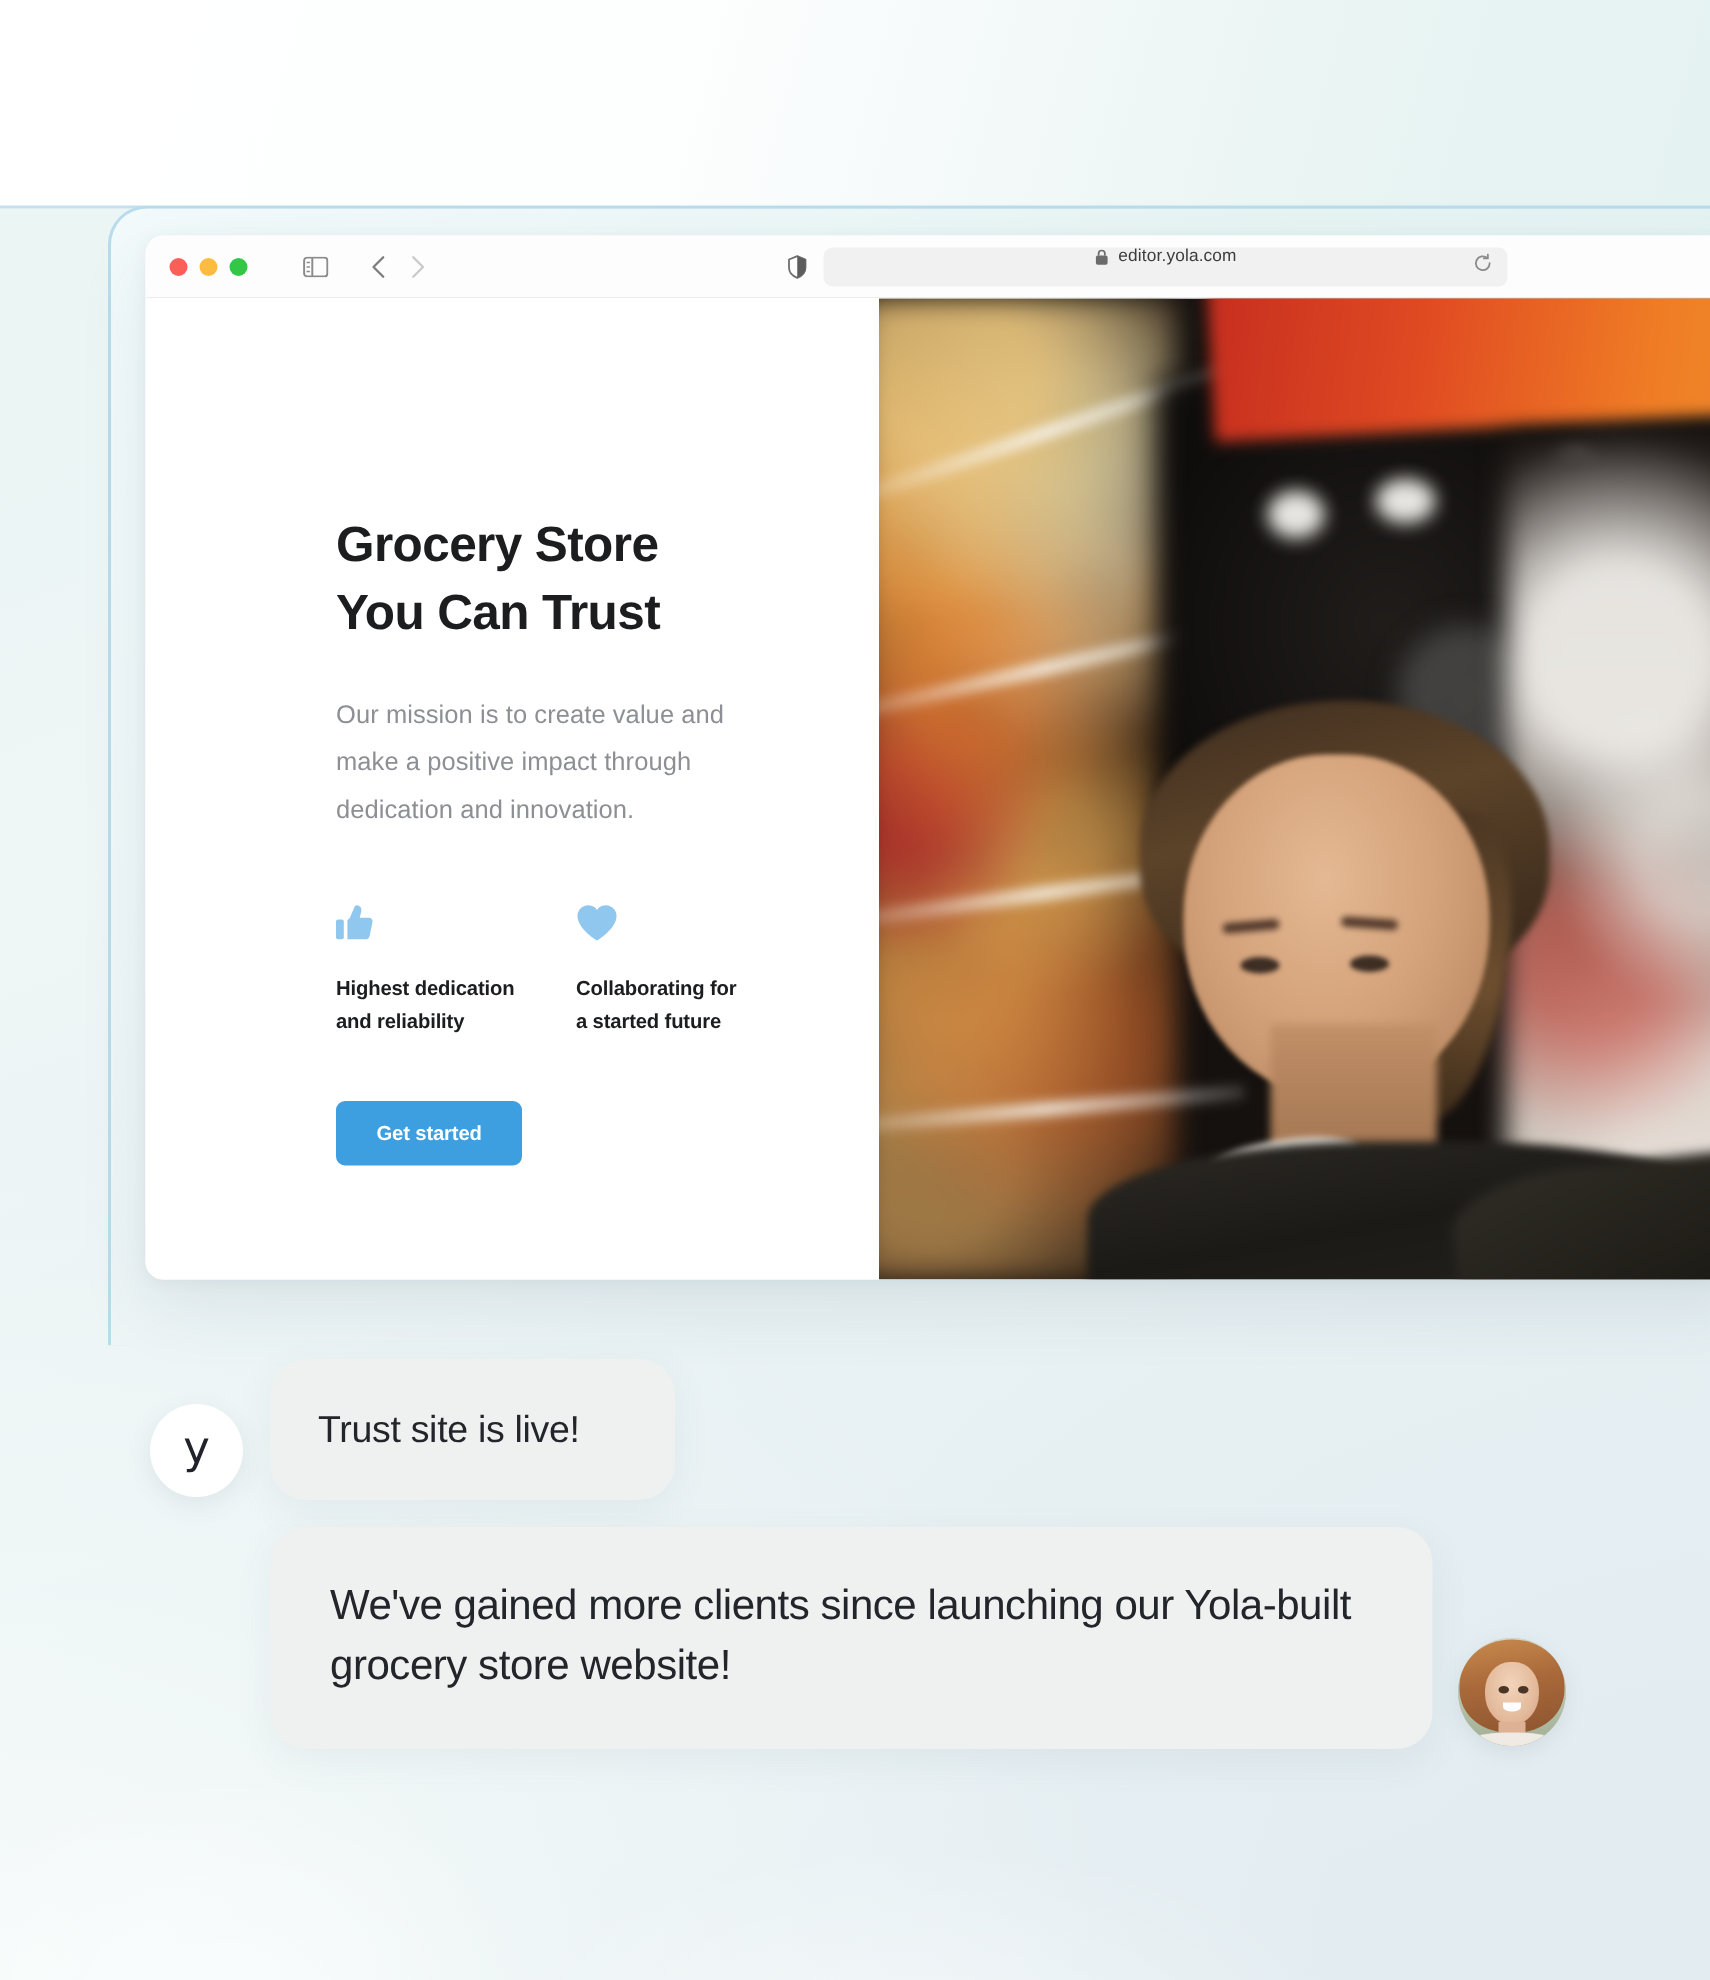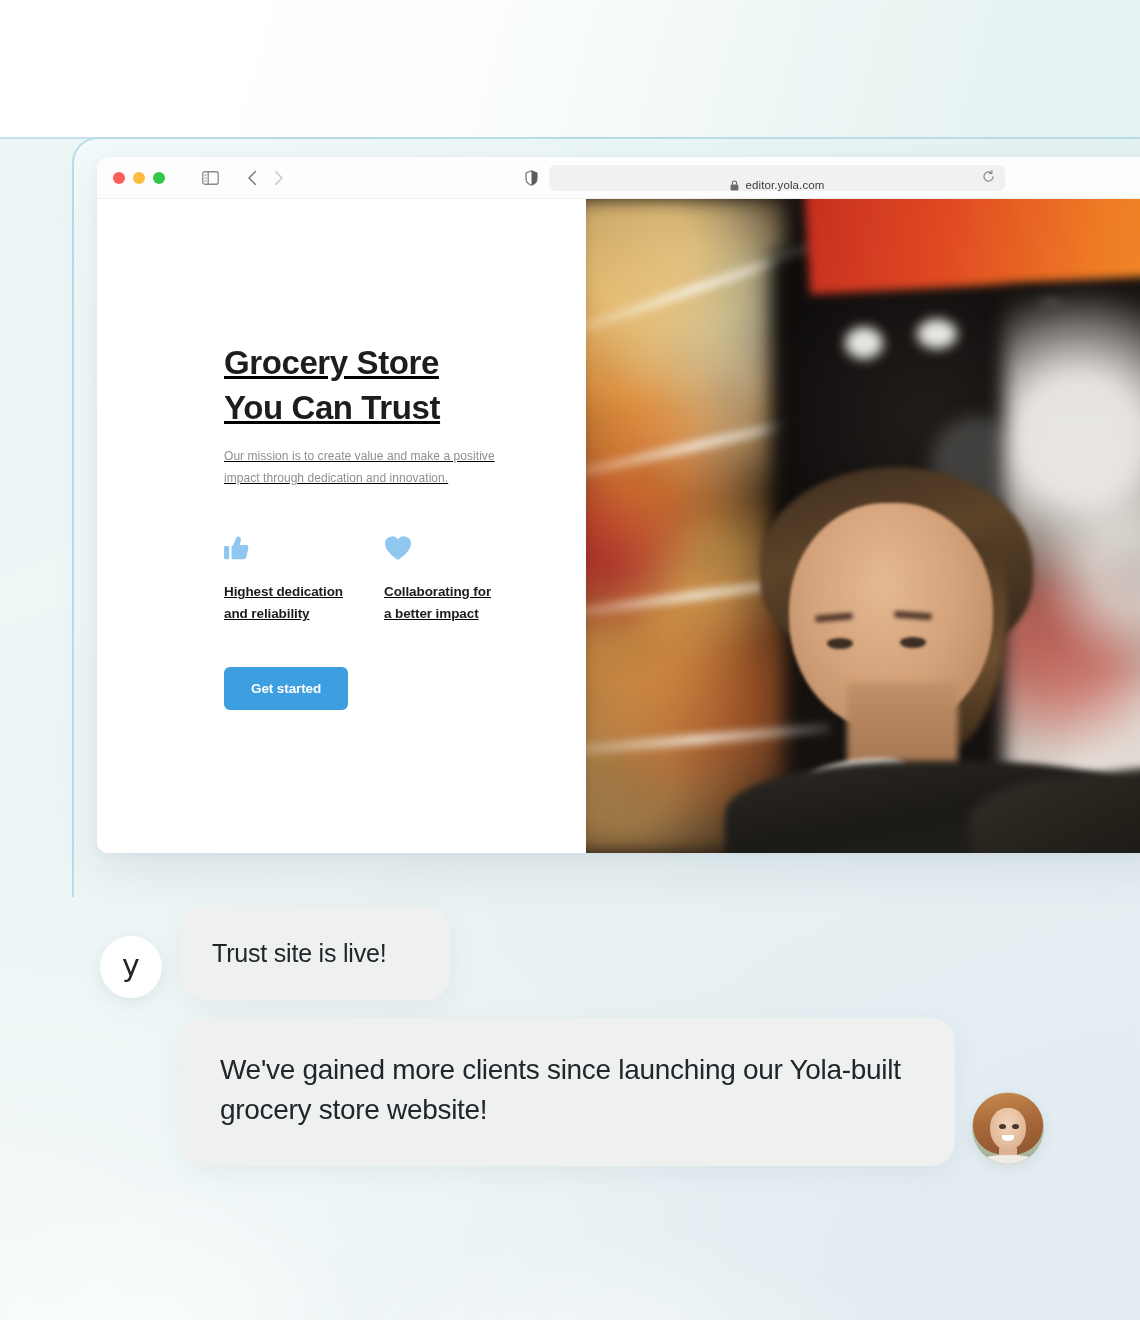--- a/index.html
+++ b/index.html
@@ -53,38 +53,38 @@
   .lights { display:flex; gap:8px; margin-left:16px; }
   .light { width:12px; height:12px; border-radius:50%; }
   .tb-btn { display:flex; align-items:center; justify-content:center; }
   #sidebar-btn { margin-left:37px; }
   #nav-back { margin-left:28px; }
   #nav-fwd  { margin-left:15px; }
   #shield-btn { position:absolute; left:428px; top:50%; transform:translateY(-50%); }
   #urlbar {
     position:absolute; left:452px; top:8px; width:456px; height:26px;
     background:#f1f1f1; border-radius:6px;
-    display:flex; align-items:flex-end; justify-content:center;
+    display:flex; align-items:flex-start; justify-content:center;
   }
   #url-inner { display:flex; align-items:center; gap:7px; }
   #url-text { font-size:11.5px; color:#3c3c3c; letter-spacing:.1px; }
   #reload-btn { position:absolute; right:10px; top:50%; transform:translateY(-50%); }
 
   
   #site { position:relative; height:654px; display:flex; background:#fff; }
   #site-left { width:489px; position:relative; background:#fff; }
   #site-right { flex:1; position:relative; overflow:hidden; }
 
-  #hero-copy { position:absolute; left:127px; top:142px; width:320px;text-decoration:underline; }
+  #hero-copy { position:absolute; left:127px; top:142px; width:320px; }
   #hero-title {
     font-size:33px; line-height:1.36; font-weight:700;
     color:#1b1d1f; letter-spacing:-.4px; white-space:pre-line;
   }
   #hero-sub {
-    margin-top:14px; font-size:12px; line-height:1.86;
+    margin-top:30px; font-size:17px; line-height:1.86;
     color:#8c9094; letter-spacing:.05px; max-width:286px;
   }
   #features { margin-top:42px; display:flex; }
   .feature { width:162px; }
   .feature-icon { height:30px; display:flex; align-items:flex-end; color:#8fc7ee; }
   .feature-label {
     margin-top:20px; font-size:13.5px; line-height:1.63;
     font-weight:700; color:#1b1d1f; letter-spacing:-.1px; white-space:pre-line;
   }
   #cta {
@@ -361,21 +361,21 @@
 and reliability</div>
           </div>
 
           <div class="feature">
             <div class="feature-icon" style="color: rgb(143, 199, 238);">
               <svg width="28" height="26" viewBox="0 0 28 26" fill="currentColor">
                 <path d="M14 25 C14 25 1 17.2 1 8.6 A7.1 7.1 0 0 1 14 4.6 A7.1 7.1 0 0 1 27 8.6 C27 17.2 14 25 14 25 Z"></path>
               </svg>
             </div>
             <div class="feature-label">Collaborating for
-a better impact</div>
+a started future</div>
           </div>
         </div>
 
         <button id="cta" style="background: rgb(61, 158, 224);">Get started</button>
       </div>
     </div>
 
     <div id="site-right">
       <div id="photo">
         <div class="ph" id="ph-shelf"></div>

